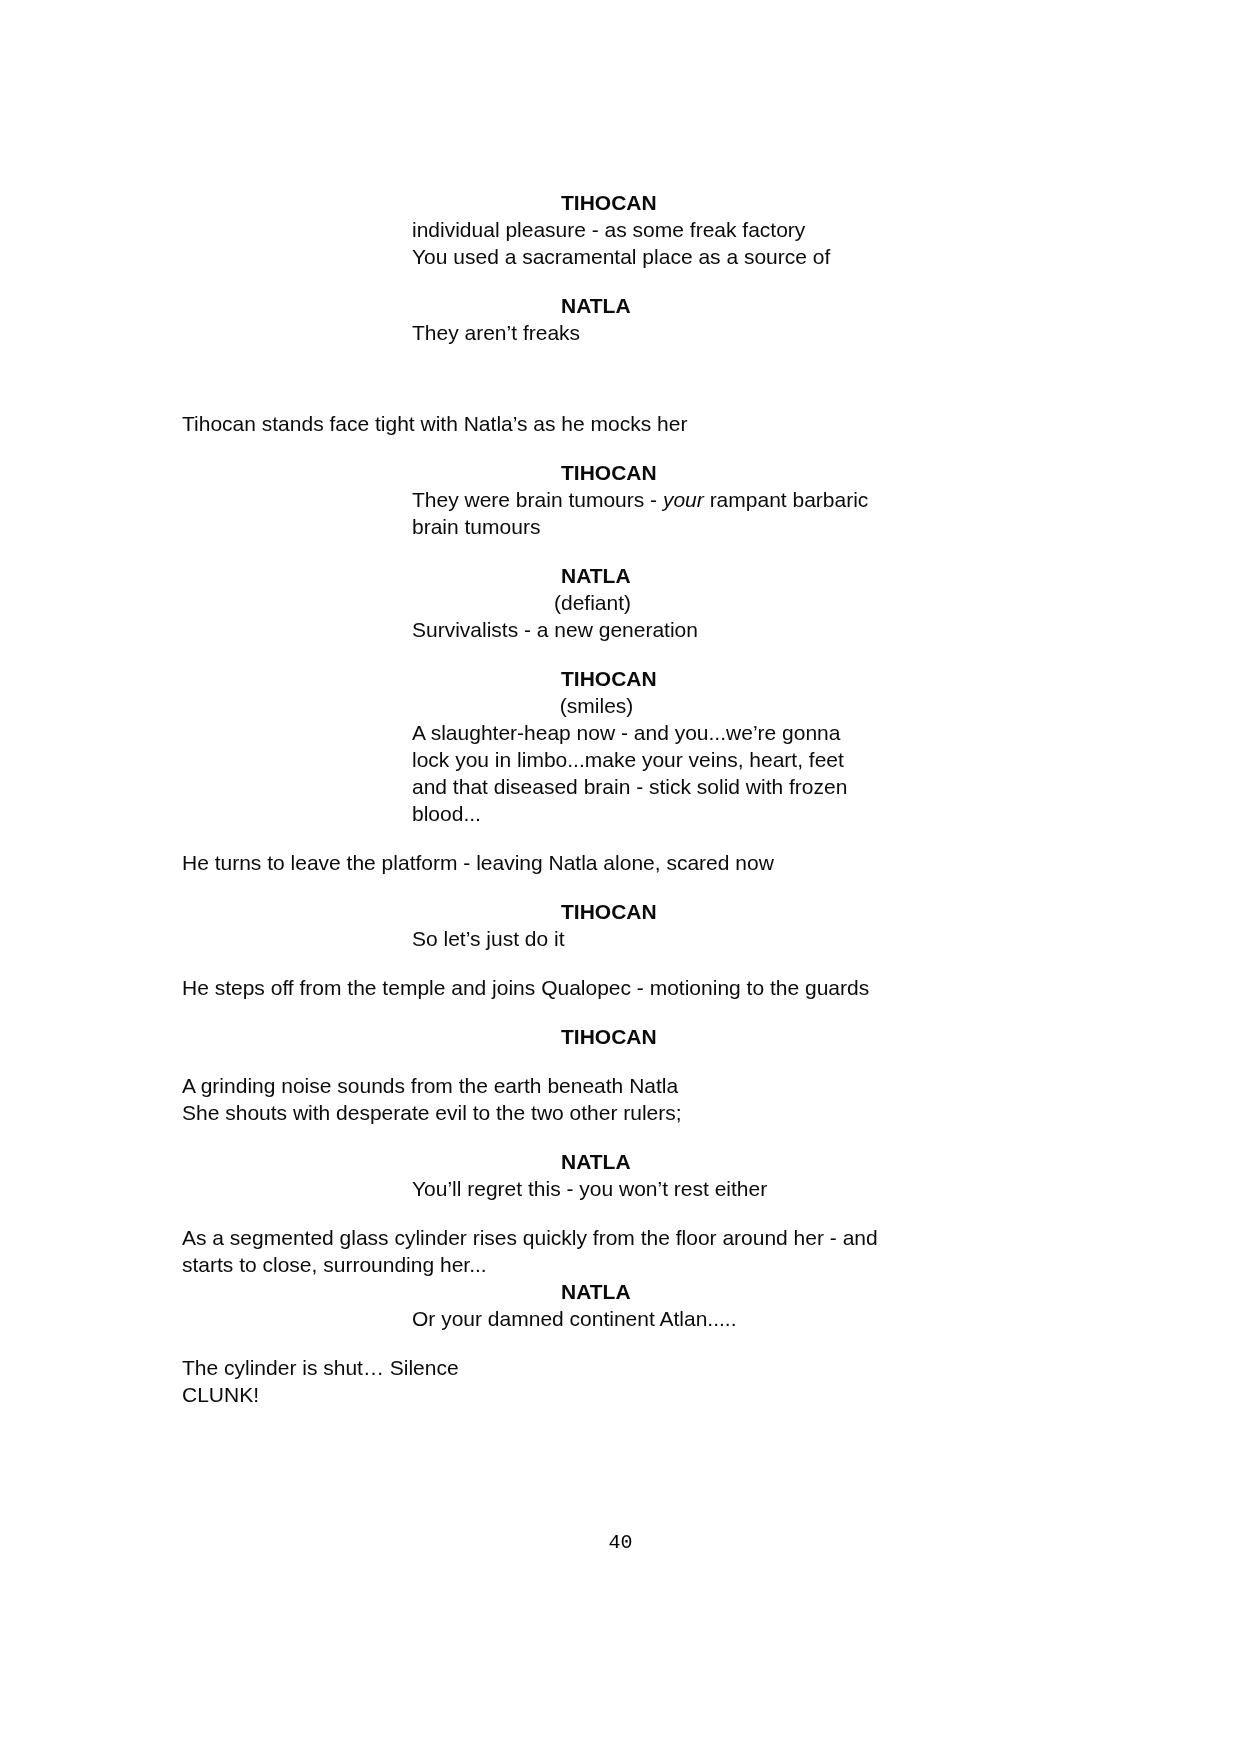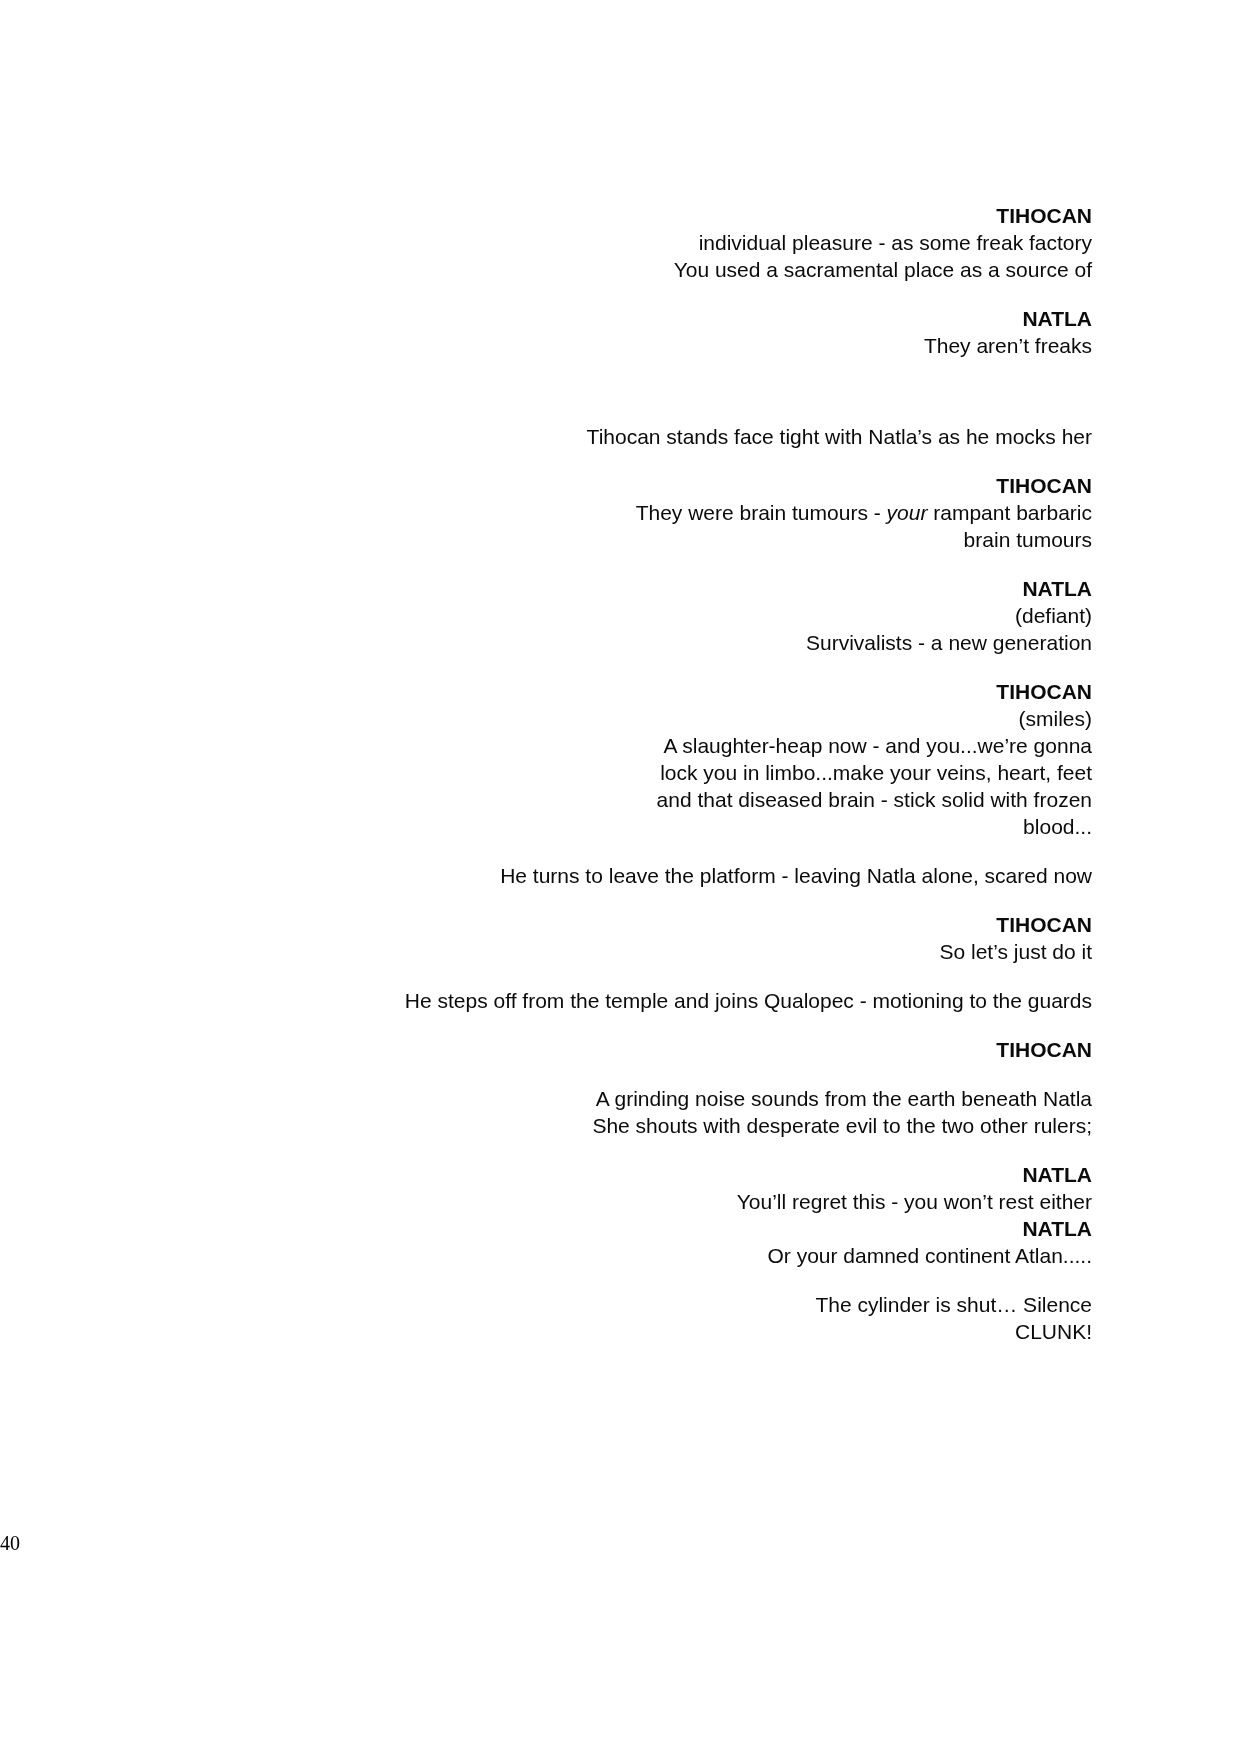--- a/index.html
+++ b/index.html
@@ -14,23 +14,22 @@
     background: #ffffff;
     color: #0b0b0b;
     font-family: "Liberation Sans", "DejaVu Sans", sans-serif;
     font-size: 21px;
     line-height: 27px;
     overflow: hidden;
   }
   .content {
     position: absolute;
     left: 182px;
-    top: 202px;
+    top: 189px;
     width: 910px;
-    text-align: right;
   }
   .block { margin-top: 22px; }
   .content .block:first-child { margin-top: 0; }
   .block.gap-large { margin-top: 64px; }
   .block.gap-none  { margin-top: 0; }
   .character {
     font-weight: bold;
     margin-left: 379px;
     white-space: pre-wrap;
   }
@@ -40,21 +39,22 @@
   }
   .line { white-space: pre-wrap; }
   .dialogue-line { margin-left: 230px; }
   .action-line { margin-left: 0; }
   em { font-style: italic; }
   .page-number {
     position: absolute;
     top: 1531px;
     left: 0;
     width: 100%;
-    font-family: Liberation Serif, serif;
+    text-align: center;
+    font-family: Liberation Mono, monospace;
     font-size: 20px;
     line-height: 24px;
     color: #000000;
   }
 </style>
 </head>
 <body>
 
 <div class="page">
   <div class="content" id="script-content">
@@ -102,20 +102,24 @@
         <div class="character">TIHOCAN</div>
       </div>
       <div class="block action">
         <div class="line action-line"><span>A grinding noise sounds from the earth beneath Natla</span></div>
         <div class="line action-line"><span>She shouts with desperate evil to the two other rulers;</span></div>
       </div>
       <div class="block dialogue">
         <div class="character">NATLA</div>
         <div class="line dialogue-line"><span>You’ll regret this - you won’t rest either</span></div>
       </div>
+      <div class="block action">
+        <div class="line action-line"><span>As a segmented glass cylinder rises quickly from the floor around her - and</span></div>
+        <div class="line action-line"><span>starts to close, surrounding her...</span></div>
+      </div>
       <div class="block dialogue gap-none">
         <div class="character">NATLA</div>
         <div class="line dialogue-line"><span>Or your damned continent Atlan.....</span></div>
       </div>
       <div class="block action">
         <div class="line action-line"><span>The cylinder is shut… Silence</span></div>
         <div class="line action-line"><span>CLUNK!</span></div>
       </div>
     </div>
   <div class="page-number">40</div>

